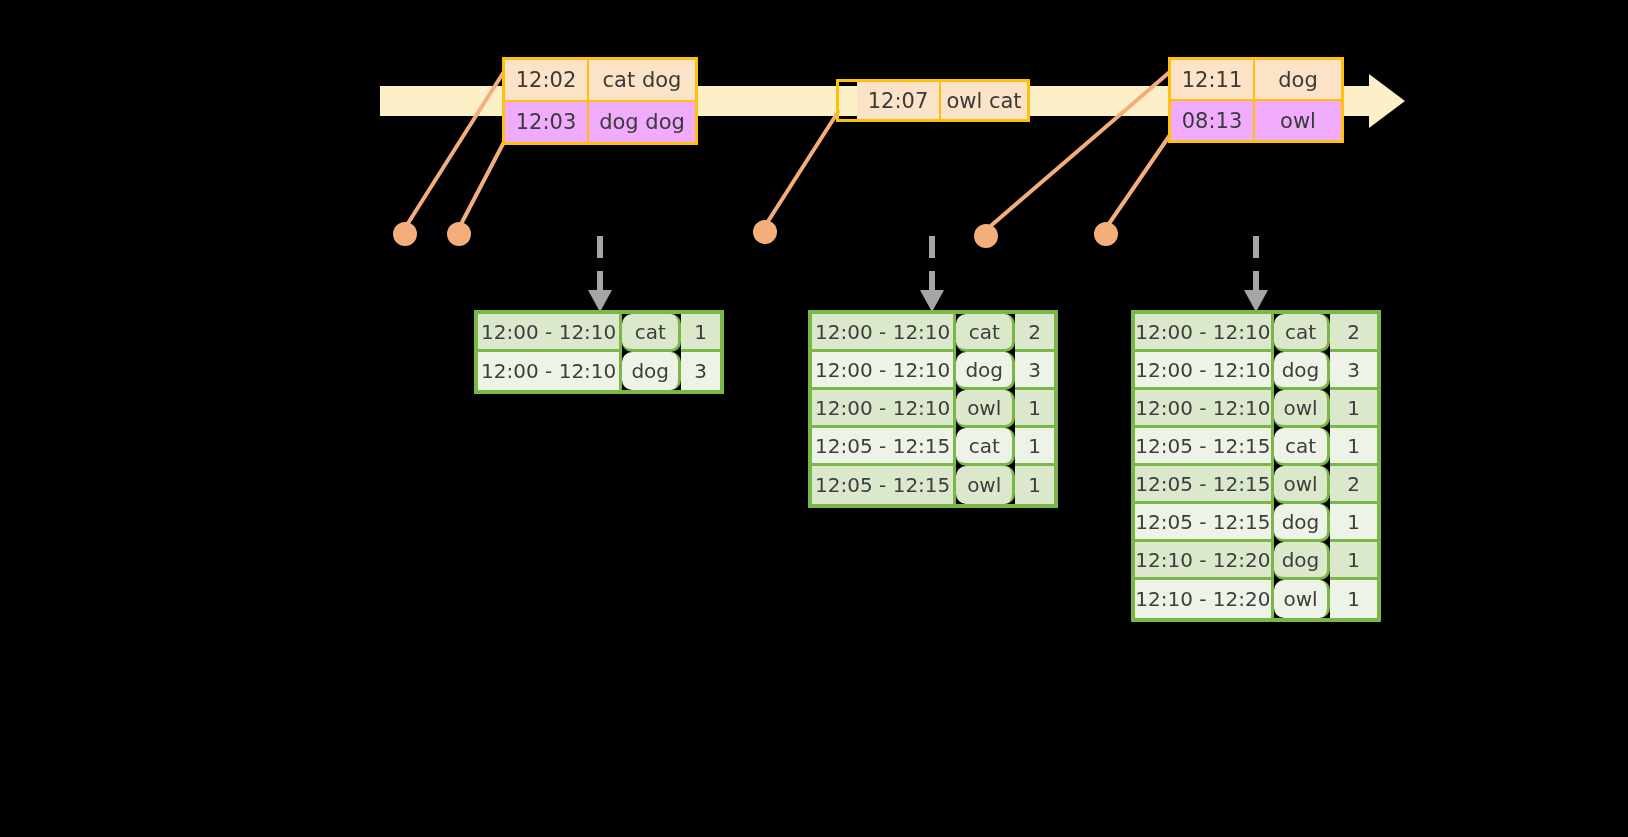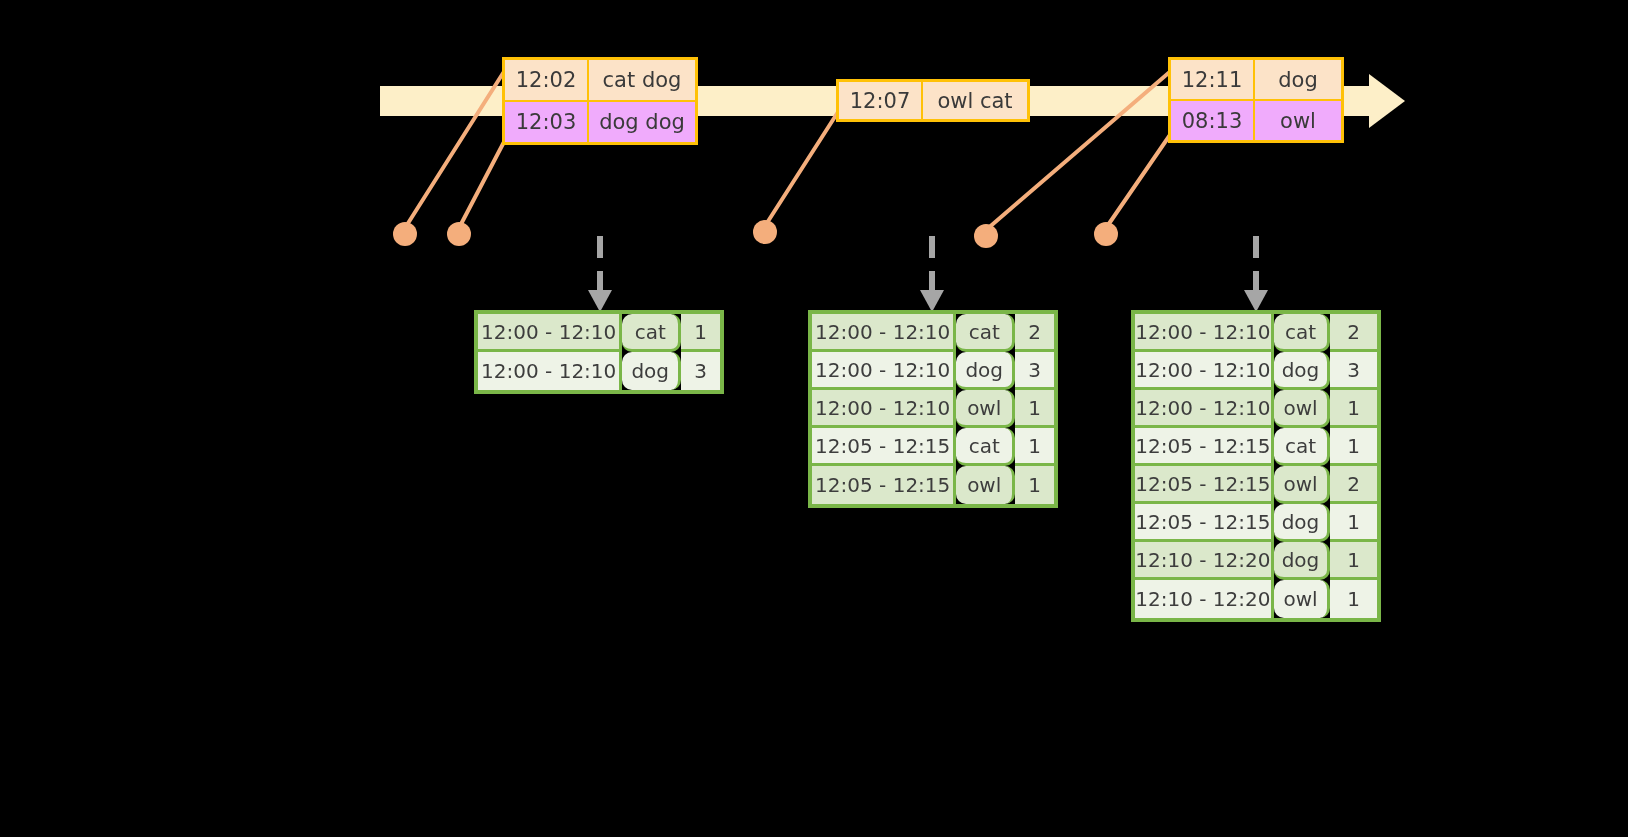--- a/index.html
+++ b/index.html
@@ -86,21 +86,21 @@
     <div class="ev-row sh-dark">
       <div class="ev-cell ev-time">12:02</div>
       <div class="ev-cell ev-val">cat dog</div>
     </div>
     <div class="ev-row sh-light">
       <div class="ev-cell ev-time">12:03</div>
       <div class="ev-cell ev-val">dog dog</div>
     </div>
   </div>
 
-  <div class="ev" style="left:836px;top:79px;width:194px;height:43px;">
+  <div class="ev" style="left:836px;top:79px;width:194px;height:43px;padding-left:18px;">
     <div class="ev-row sh-dark">
       <div class="ev-cell ev-time">12:07</div>
       <div class="ev-cell ev-val">owl cat</div>
     </div>
   </div>
 
   <div class="ev" style="left:1168px;top:57px;width:176px;height:86px;">
     <div class="ev-row sh-dark">
       <div class="ev-cell ev-time">12:11</div>
       <div class="ev-cell ev-val">dog</div>

